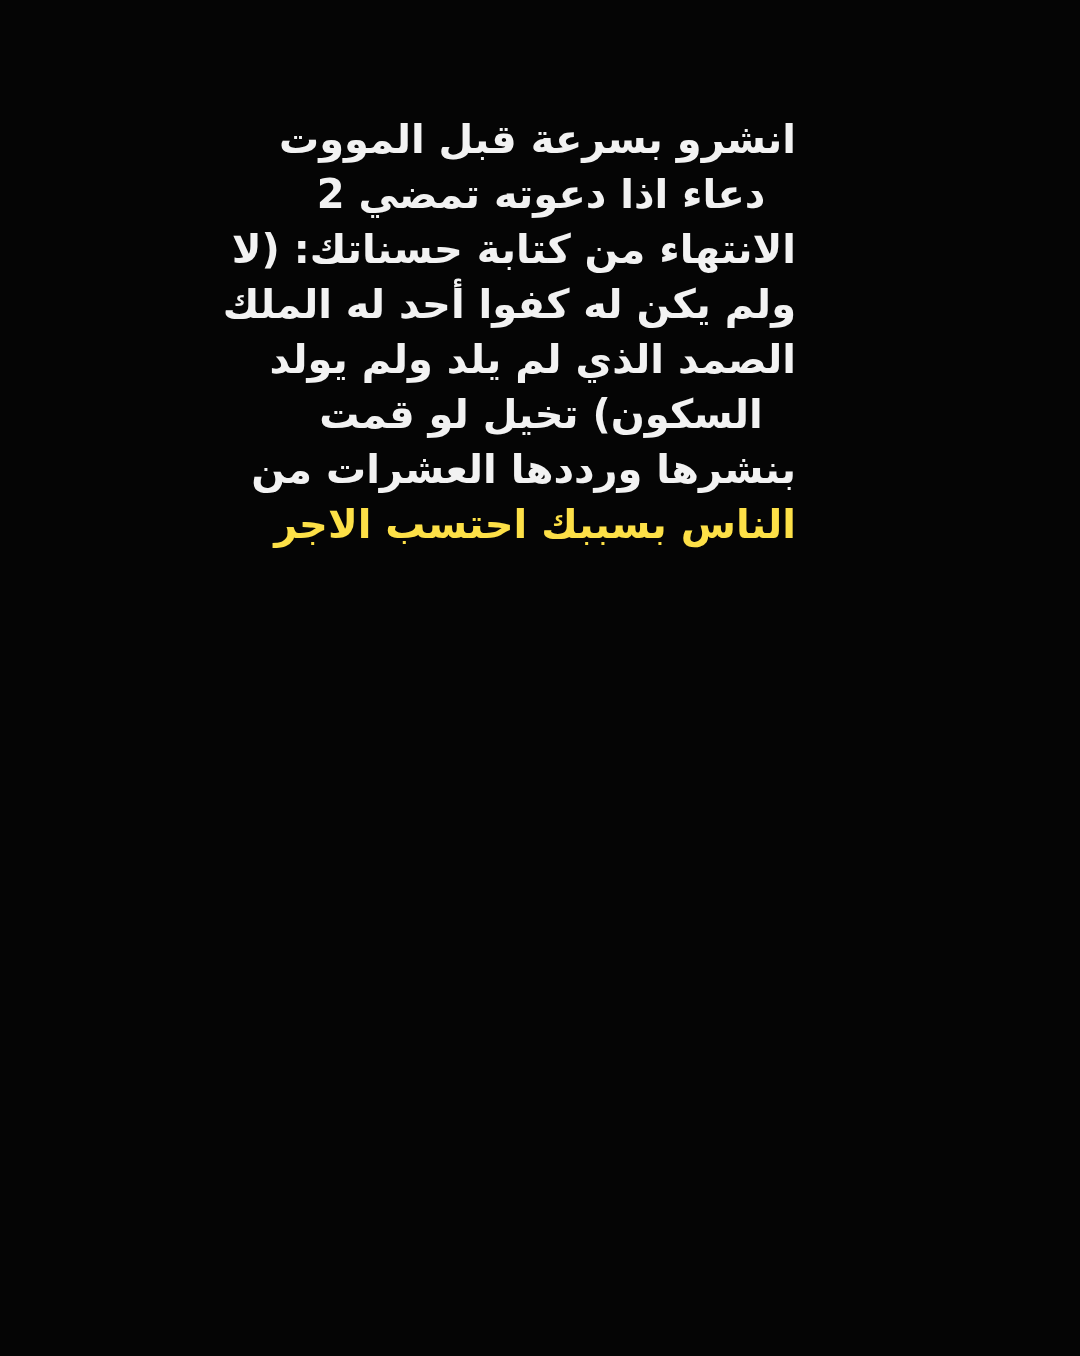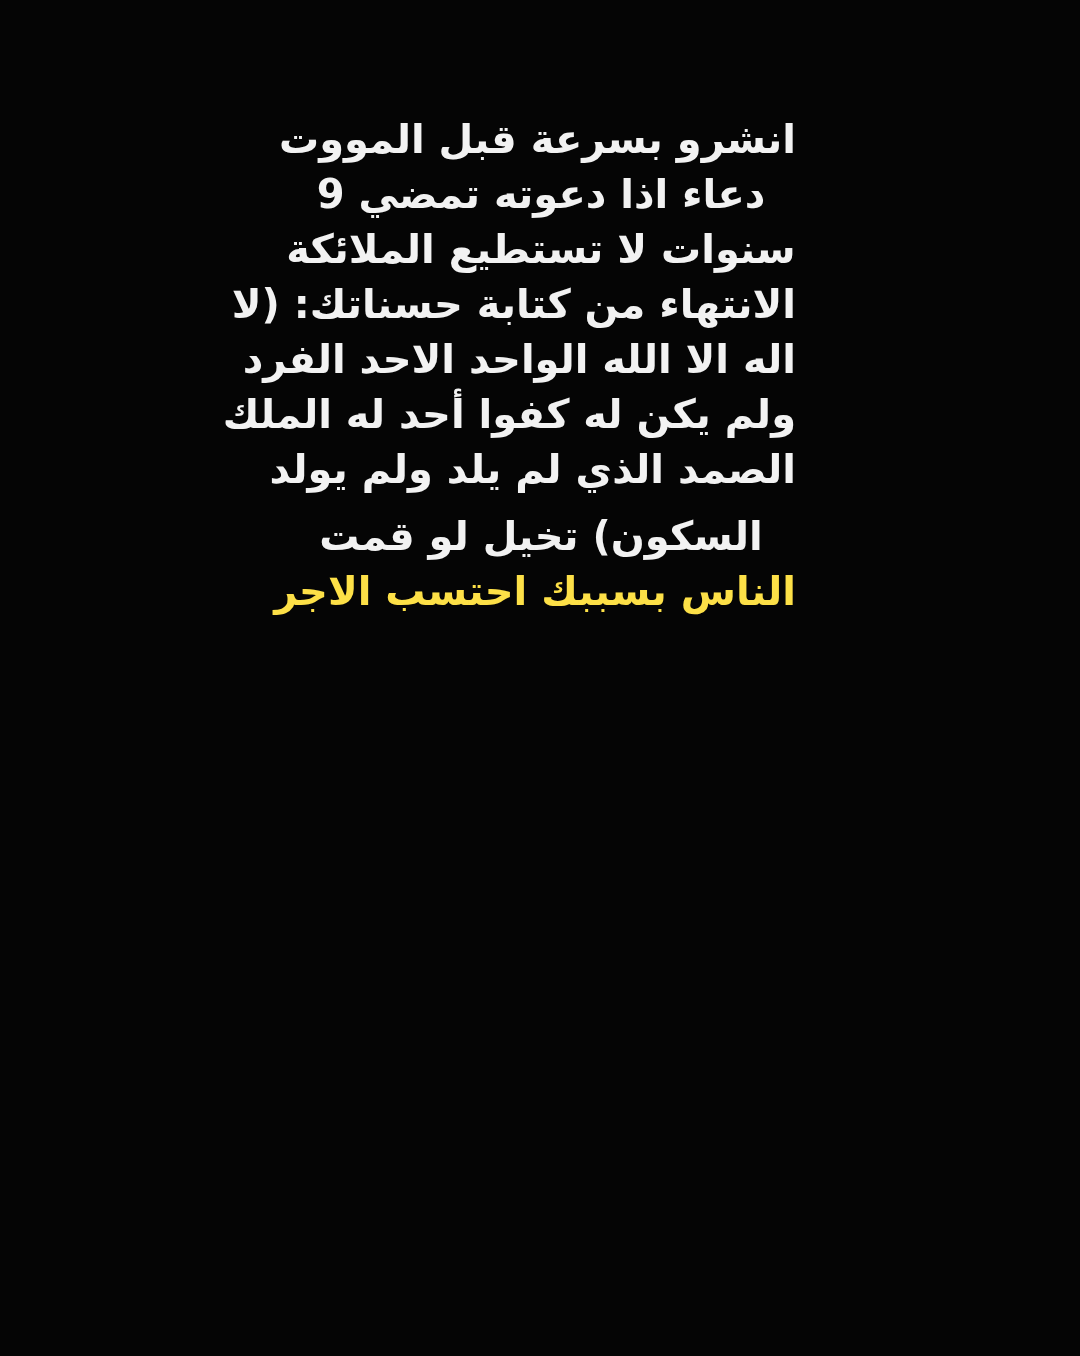--- a/index.html
+++ b/index.html
@@ -36,22 +36,21 @@
     direction: rtl;
     unicode-bidi: isolate;
   }
 </style>
 </head>
 <body>
 
 <div class="canvas" style="background: rgb(5, 5, 5);">
   <div class="text-block">
     <div class="text-line" style="color: rgb(242, 242, 242);">انشرو بسرعة قبل المووت</div>
-    <div class="text-line" style="color: rgb(242, 242, 242);">دعاء اذا دعوته تمضي 9</div>
-    <div class="text-line" style="color: rgb(242, 242, 242);">سنوات لا تستطيع الملائكة</div>
+    <div class="text-line" style="color: rgb(242, 242, 242);">دعاء اذا دعوته تمضي 2</div>
     <div class="text-line" style="color: rgb(242, 242, 242);">الانتهاء من كتابة حسناتك: (لا</div>
-    <div class="text-line" style="color: rgb(242, 242, 242);">اله الا الله الواحد الاحد الفرد</div>
     <div class="text-line" style="color: rgb(242, 242, 242);">ولم  يكن له كفوا أحد له الملك</div>
     <div class="text-line" style="color: rgb(242, 242, 242);">الصمد الذي لم يلد ولم يولد</div>
-    <div class="text-line" style="color: rgb(242, 242, 242); margin-top: 12px;">السكون) تخيل لو قمت</div>
+    <div class="text-line" style="color: rgb(242, 242, 242);">السكون) تخيل لو قمت</div>
+    <div class="text-line" style="color: rgb(242, 242, 242);">بنشرها ورددها العشرات من</div>
     <div class="text-line" style="color: #fde047;">الناس بسببك احتسب الاجر</div>
   </div>
 </div>
 
 </body></html>

